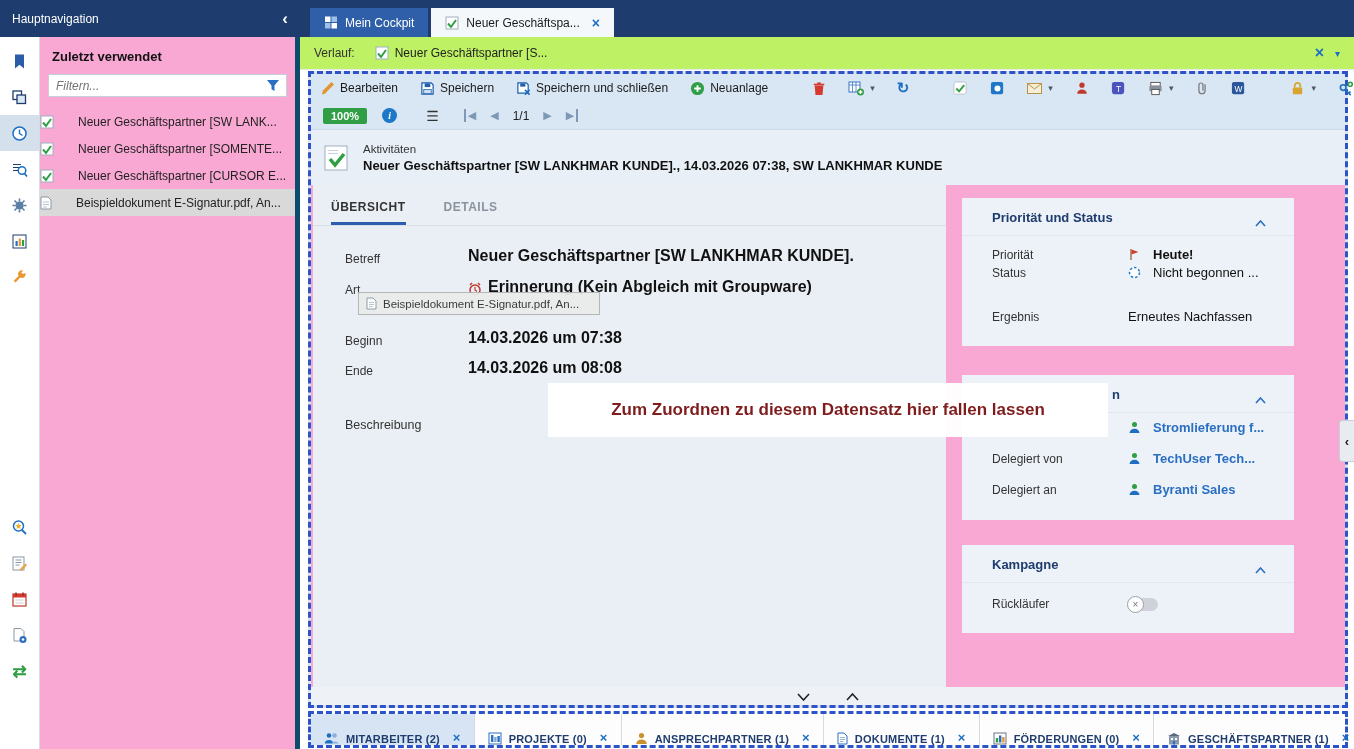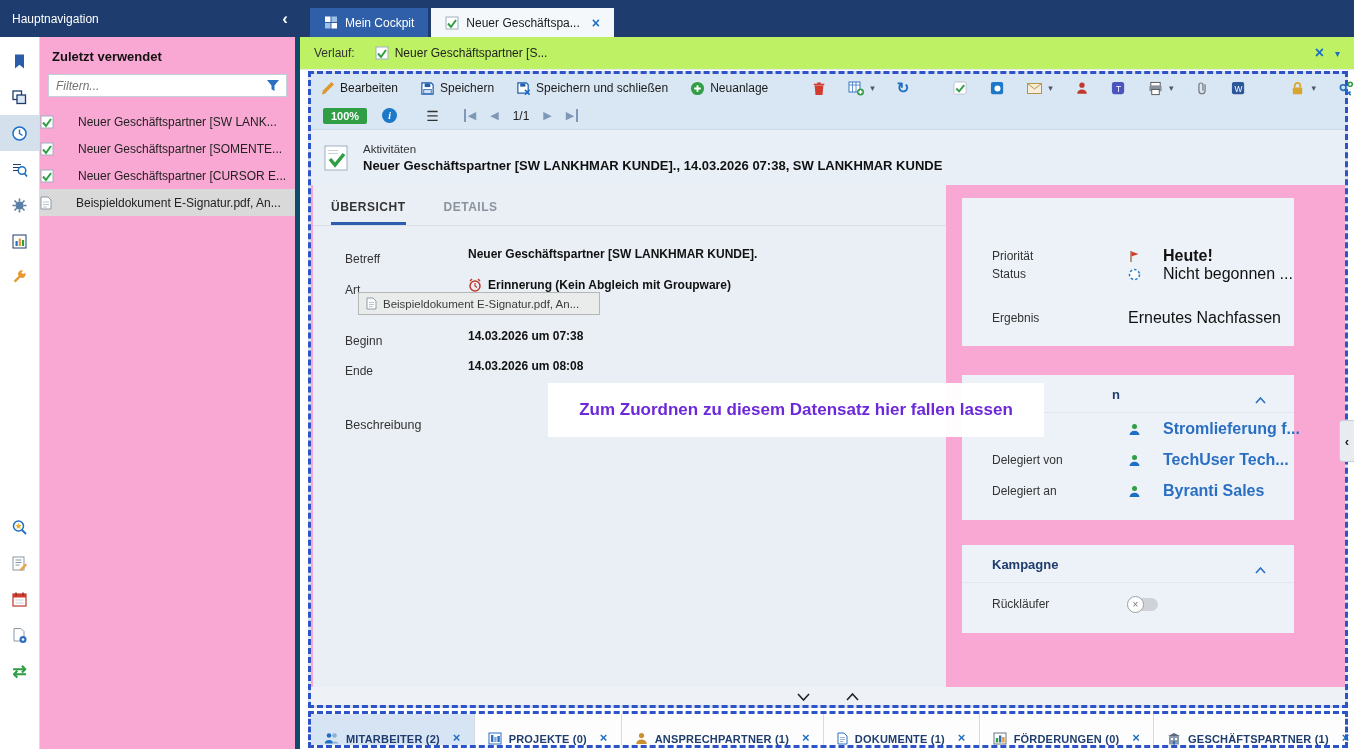--- a/index.html
+++ b/index.html
@@ -61,48 +61,48 @@
   .recordheader{height:55px;background:#e8eff7;display:flex;align-items:center;gap:13px;padding:0 11px}
   .rh-texts .l1{font-size:11.5px;color:#333}
   .rh-texts .l2{font-size:13px;font-weight:bold;color:#111;margin-top:3px}
 
   .contentarea{position:relative;height:502px;background:#f9a8d4}
   .formpanel{position:absolute;left:2px;top:0;width:633px;height:502px;background:#eaeff5}
   .formtabs{display:flex;gap:38px;padding:15px 0 0 18px;border-bottom:1px solid #d8dee6;height:41px}
   .ftab{font-size:12px;font-weight:bold;color:#8a939e;letter-spacing:.5px;padding-bottom:8px;cursor:pointer}
   .ftab.active{color:#333;border-bottom:3px solid #2b5fae}
   .f-label{position:absolute;left:32px;font-size:12px;color:#333}
-  .f-value{position:absolute;left:155px;font-size:12px;font-weight:600;color:#111;display:flex;align-items:flex-end;gap:6px;white-space:nowrap}
+  .f-value{position:absolute;left:155px;font-size:16px;font-weight:600;color:#111;display:flex;align-items:flex-end;gap:6px;white-space:nowrap}
   .desc{position:absolute;left:32px;top:273px;width:500px;font-family:"Liberation Serif",serif;font-size:14.5px;color:#111;line-height:1.6}
 
   .rightpanels{position:absolute;left:651px;top:0;width:332px;height:502px}
   .card{position:absolute;left:0;width:332px;background:#edf2f8}
   .card-head{height:38px;border-bottom:1px solid #e0e6ee;position:relative}
   .card-title{position:absolute;left:30px;top:12px;font-size:13px;font-weight:bold;color:#1e3c6e}
   .card-title-frag{position:absolute;left:150px;top:12px;font-size:13px;font-weight:bold;color:#1e3c6e}
   .card-chev{position:absolute;right:28px;top:15px;cursor:pointer}
   .crow{position:absolute;left:30px;width:280px;display:flex;align-items:center}
   .crow .lbl{width:136px;font-size:12px;color:#333;flex:none}
-  .crow .val{font-size:16px;color:#111;display:flex;align-items:center;gap:22px;white-space:nowrap}
+  .crow .val{font-size:13px;color:#111;display:flex;align-items:center;gap:12px;white-space:nowrap}
   .crow .val.link{color:#2a6fc2;font-weight:600;cursor:pointer}
   .crow .val.strong{font-weight:700}
   .toggle{width:30px;height:13px;background:#cfd3d9;border-radius:7px;position:relative;display:inline-block;cursor:pointer}
   .knob{position:absolute;left:-1px;top:-2px;width:17px;height:17px;border-radius:50%;background:#fff;border:1px solid #9aa1a9;font-size:10px;color:#6f767e;display:flex;align-items:center;justify-content:center}
 
   .chevrow{height:18px;background:#eef2f7;display:flex;align-items:center;justify-content:center;gap:36px}
 
   
   .tabzone{position:absolute;left:308px;top:711px;width:1040px;height:37px;border:3px dashed #2d53c8;background:#fdfdfd;display:flex;align-items:stretch}
   .btab{display:flex;align-items:flex-end;gap:7px;padding:0 13px;font-size:11px;font-weight:bold;color:#1e3c6e;border-right:1px solid #d3dae2;letter-spacing:.2px;white-space:nowrap;cursor:pointer}
   .btab.active{background:#d6e4f4}
   .btab .x{color:#1e6fc4;font-size:13px;margin-left:6px}
 
   
   .drag-ghost{position:absolute;left:358px;top:292px;width:242px;height:23px;background:#ebebeb;border:1px solid #b3b3b3;display:flex;align-items:center;gap:6px;padding:0 7px;font-size:11.5px;color:#333;opacity:.95;z-index:8;white-space:nowrap;overflow:hidden}
-  .drop-hint{position:absolute;left:548px;top:383px;width:496px;height:54px;background:rgba(255,255,255,.97);display:flex;align-items:center;justify-content:center;font-size:17px;font-weight:bold;color:#6d28d9;z-index:7;white-space:nowrap}
+  .drop-hint{position:absolute;left:548px;top:383px;width:560px;height:54px;background:rgba(255,255,255,.97);display:flex;align-items:center;justify-content:center;font-size:17px;font-weight:bold;color:#7f1d1d;z-index:7;white-space:nowrap}
   .right-handle{position:absolute;left:1339px;top:420px;width:15px;height:42px;background:#e8ecf1;border:1px solid #c6ced7;border-right:0;border-radius:3px 0 0 3px;display:flex;align-items:center;justify-content:center;font-size:13px;font-weight:bold;color:#222;z-index:9;cursor:pointer}
   .ic{display:block}
 </style>
 </head>
 <body>
 
 <div class="app">
 
   <div class="topbar">
     <div class="nav-header">
@@ -451,20 +451,26 @@
         <span class="f-value" style="top:174px">
             <span>14.03.2026 um 08:08</span>
           </span>
 
         <span class="f-label" style="top:233px;font-size:12.5px">Beschreibung</span>
       </div>
 
       <div class="rightpanels">
 
         <div class="card" style="top:13px;height:148px">
+          <div class="card-head">
+            <span class="card-title">Priorität und Status</span>
+            <span class="card-chev"><svg width="11" height="7" viewBox="0 0 11 7">
+                  <path d="M1 6l4.5-5L10 6" stroke="#2a6fc2" stroke-width="1.6" fill="none"></path>
+                </svg></span>
+          </div>
           <div class="crow" style="top:49px">
             <span class="lbl">Priorität</span>
             <span class="val strong">
               <svg class="ic" width="13" height="13" viewBox="0 0 13 13">
                   <path d="M3 1v11" stroke="#8a5a2a" stroke-width="1.2"></path>
                   <path d="M3.5 1.5l7 2.5-7 2.5z" fill="#d23b2e"></path>
                 </svg>
               <span>Heute!</span>
             </span>
           </div>

